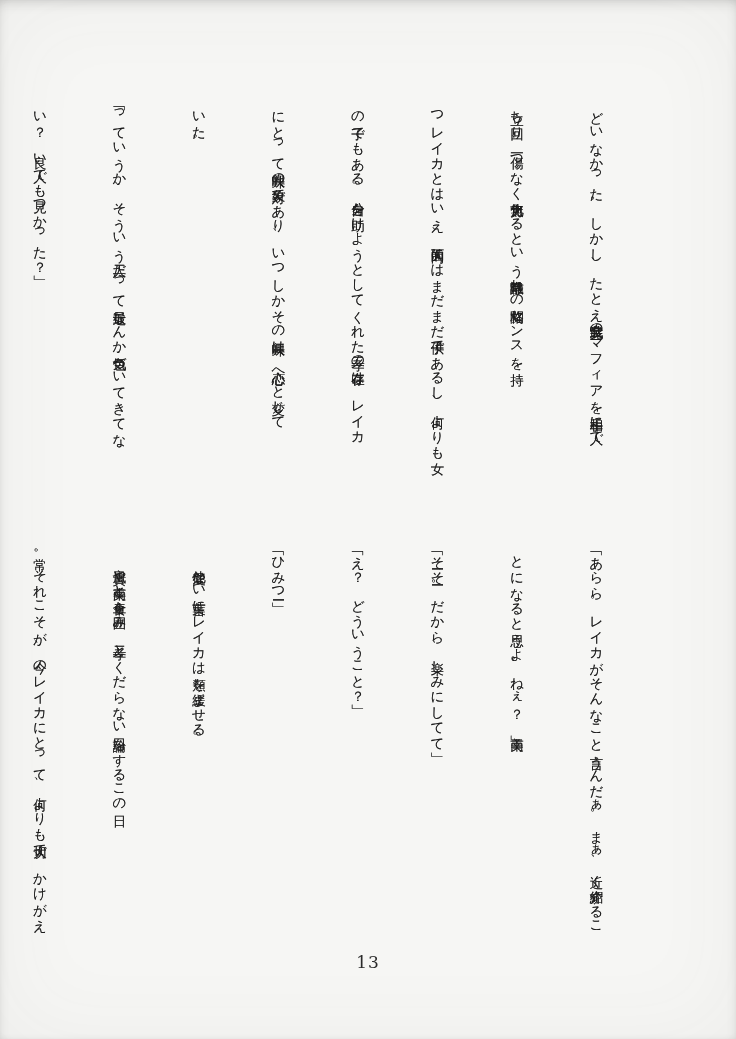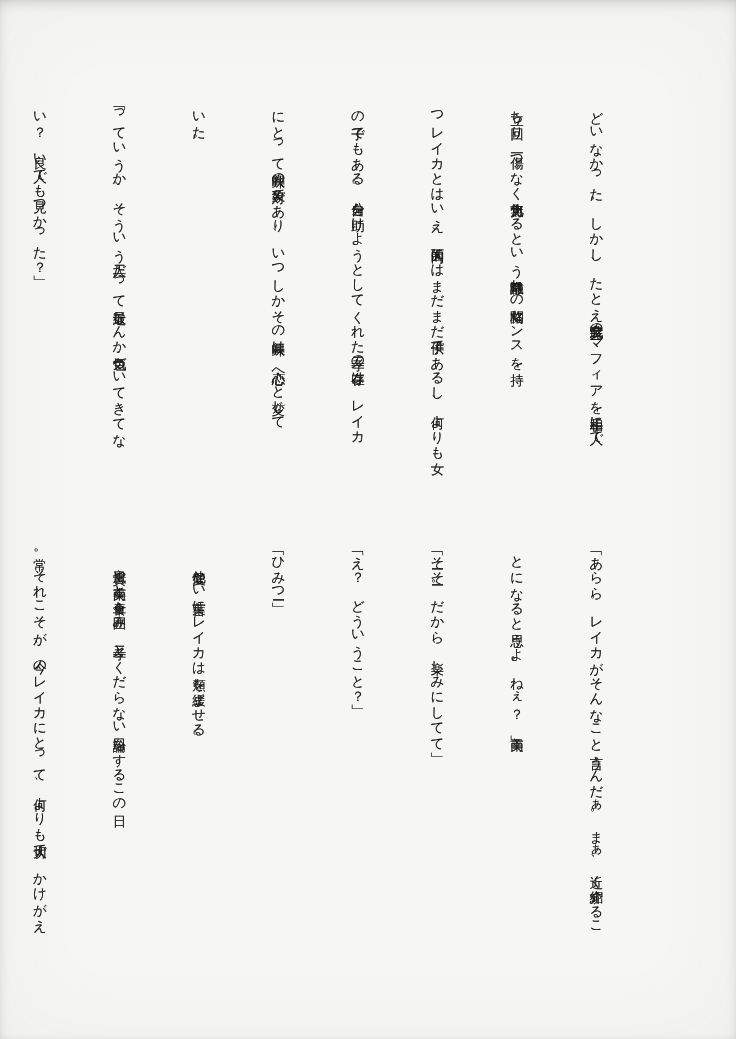--- a/index.html
+++ b/index.html
@@ -101,14 +101,15 @@
     
     
     
     
     
     
     
     
   </div>
 
+  <div class="page-number">13</div>
 
 </div>
 
 </body></html>

